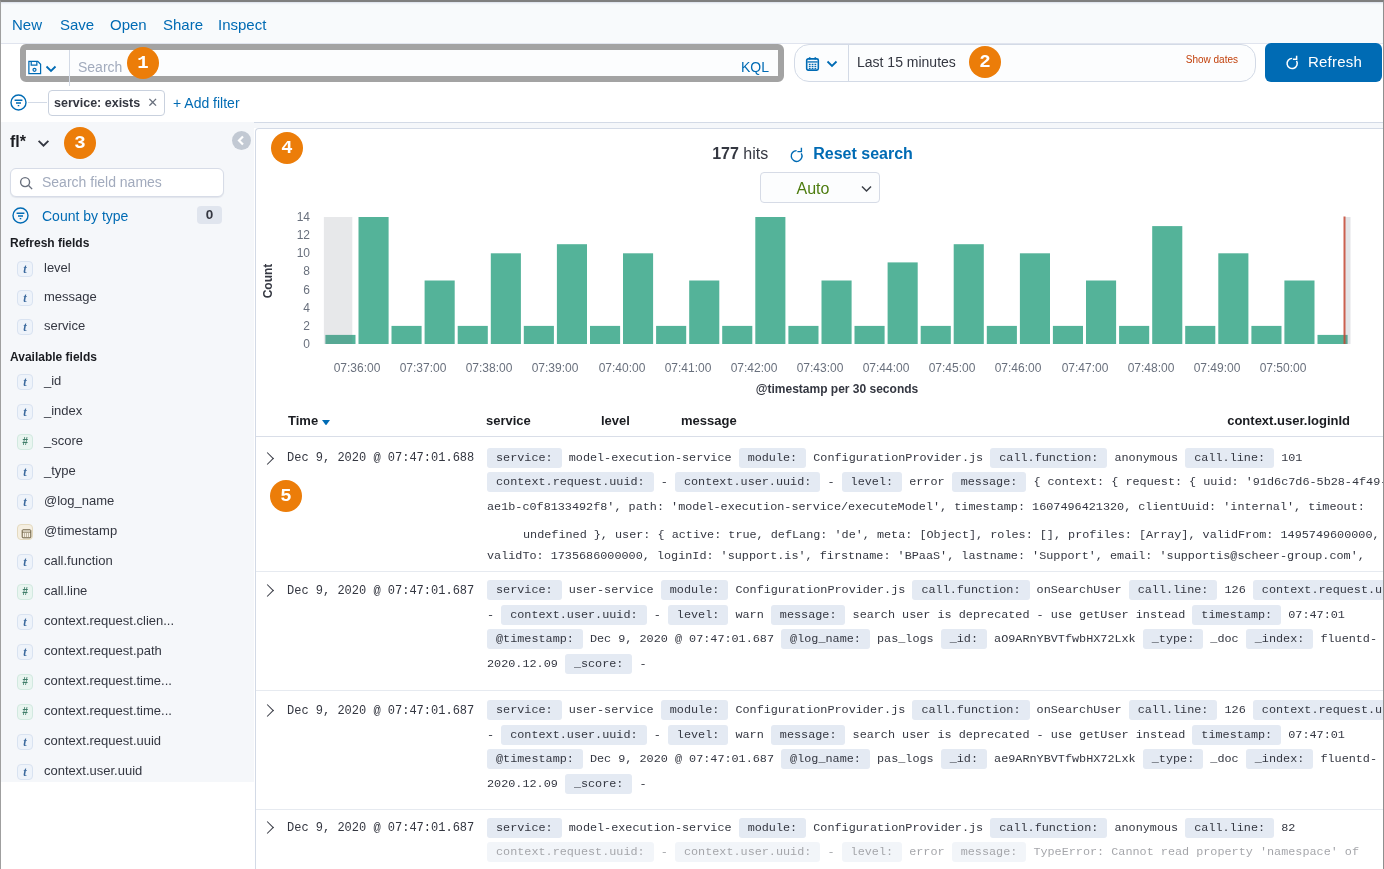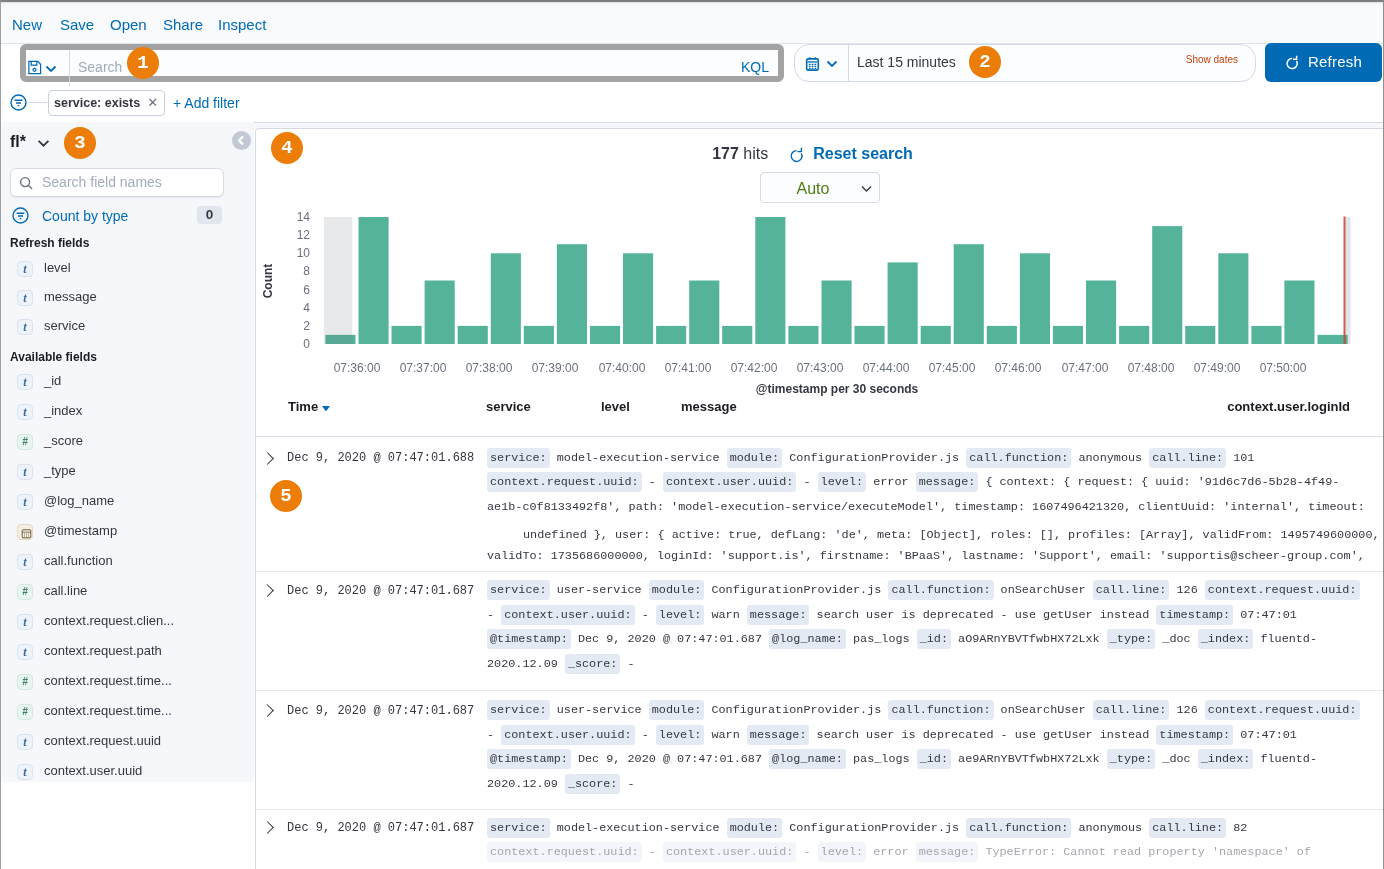--- a/index.html
+++ b/index.html
@@ -44,28 +44,28 @@
 .ftok.n { background:#e9f5f0; border:1px solid #d2e9e0; color:#3e7d68; font-weight:bold; font-size:10px; line-height:14px; font-style:italic; }
 .ftok.d { background:#f5efe1; border:1px solid #e4dac0; }
 .fname { position:absolute; left:27px; top:6px; font-size:13px; color:#343741; }
 
 .hitsrow { position:absolute; left:248px; top:142px; width:1129px; height:21px; display:flex; justify-content:center; align-items:flex-end; font-size:16px; color:#343741; }
 .rangerow { position:absolute; left:255px; top:172px; width:1129px; height:31px; display:flex; justify-content:center; align-items:center; }
 .rangetxt { font-size:14.7px; color:#343741; margin-right:7px; }
 .autosel { width:120px; height:31px; background:#fcfdfe; border:1px solid #d6dbe6; border-radius:4px; position:relative; }
 .autosel span { position:absolute; left:12px; top:7px; font-size:16px; color:#4d7c0f;margin-left:24px; }
 
-.thead { position:absolute; left:255px; top:396px; width:1129px; height:26px; font-size:13px; font-weight:bold; color:#1a1c21; }
+.thead { position:absolute; left:255px; top:410px; width:1129px; height:26px; font-size:13px; font-weight:bold; color:#1a1c21; }
 .thead .hb { position:absolute; top:3px; }
 .theadline { position:absolute; left:256px; top:436px; width:1128px; height:0; border-top:1px solid #d9dee8; }
 .rowline { position:absolute; left:256px; width:1128px; height:0; border-top:1px solid #e6eaf0; }
 .chev { position:absolute; width:9px; height:9px; border-top:1.6px solid #343741; border-right:1.6px solid #343741; transform:rotate(45deg); }
 .tstamp { position:absolute; left:287px; font-family:"Liberation Mono", monospace; font-size:12px; color:#343741; }
 .doc { position:absolute; left:487px; font-family:"Liberation Mono", monospace; font-size:11.8px; color:#343741; white-space:nowrap; line-height:24.5px; height:24.5px; }
-.f { background:#e4eaf3; border-radius:3px; padding:3px 3px; }
+.f { background:#e4eaf3; border-radius:3px; padding:3px 9px; }
 </style>
 </head>
 <body>
 <div class="nav">
   <a style="left:11px">New</a>
   <a style="left:59px">Save</a>
   <a style="left:109px">Open</a>
   <a style="left:162px">Share</a>
   <a style="left:217px">Inspect</a>
 </div>

